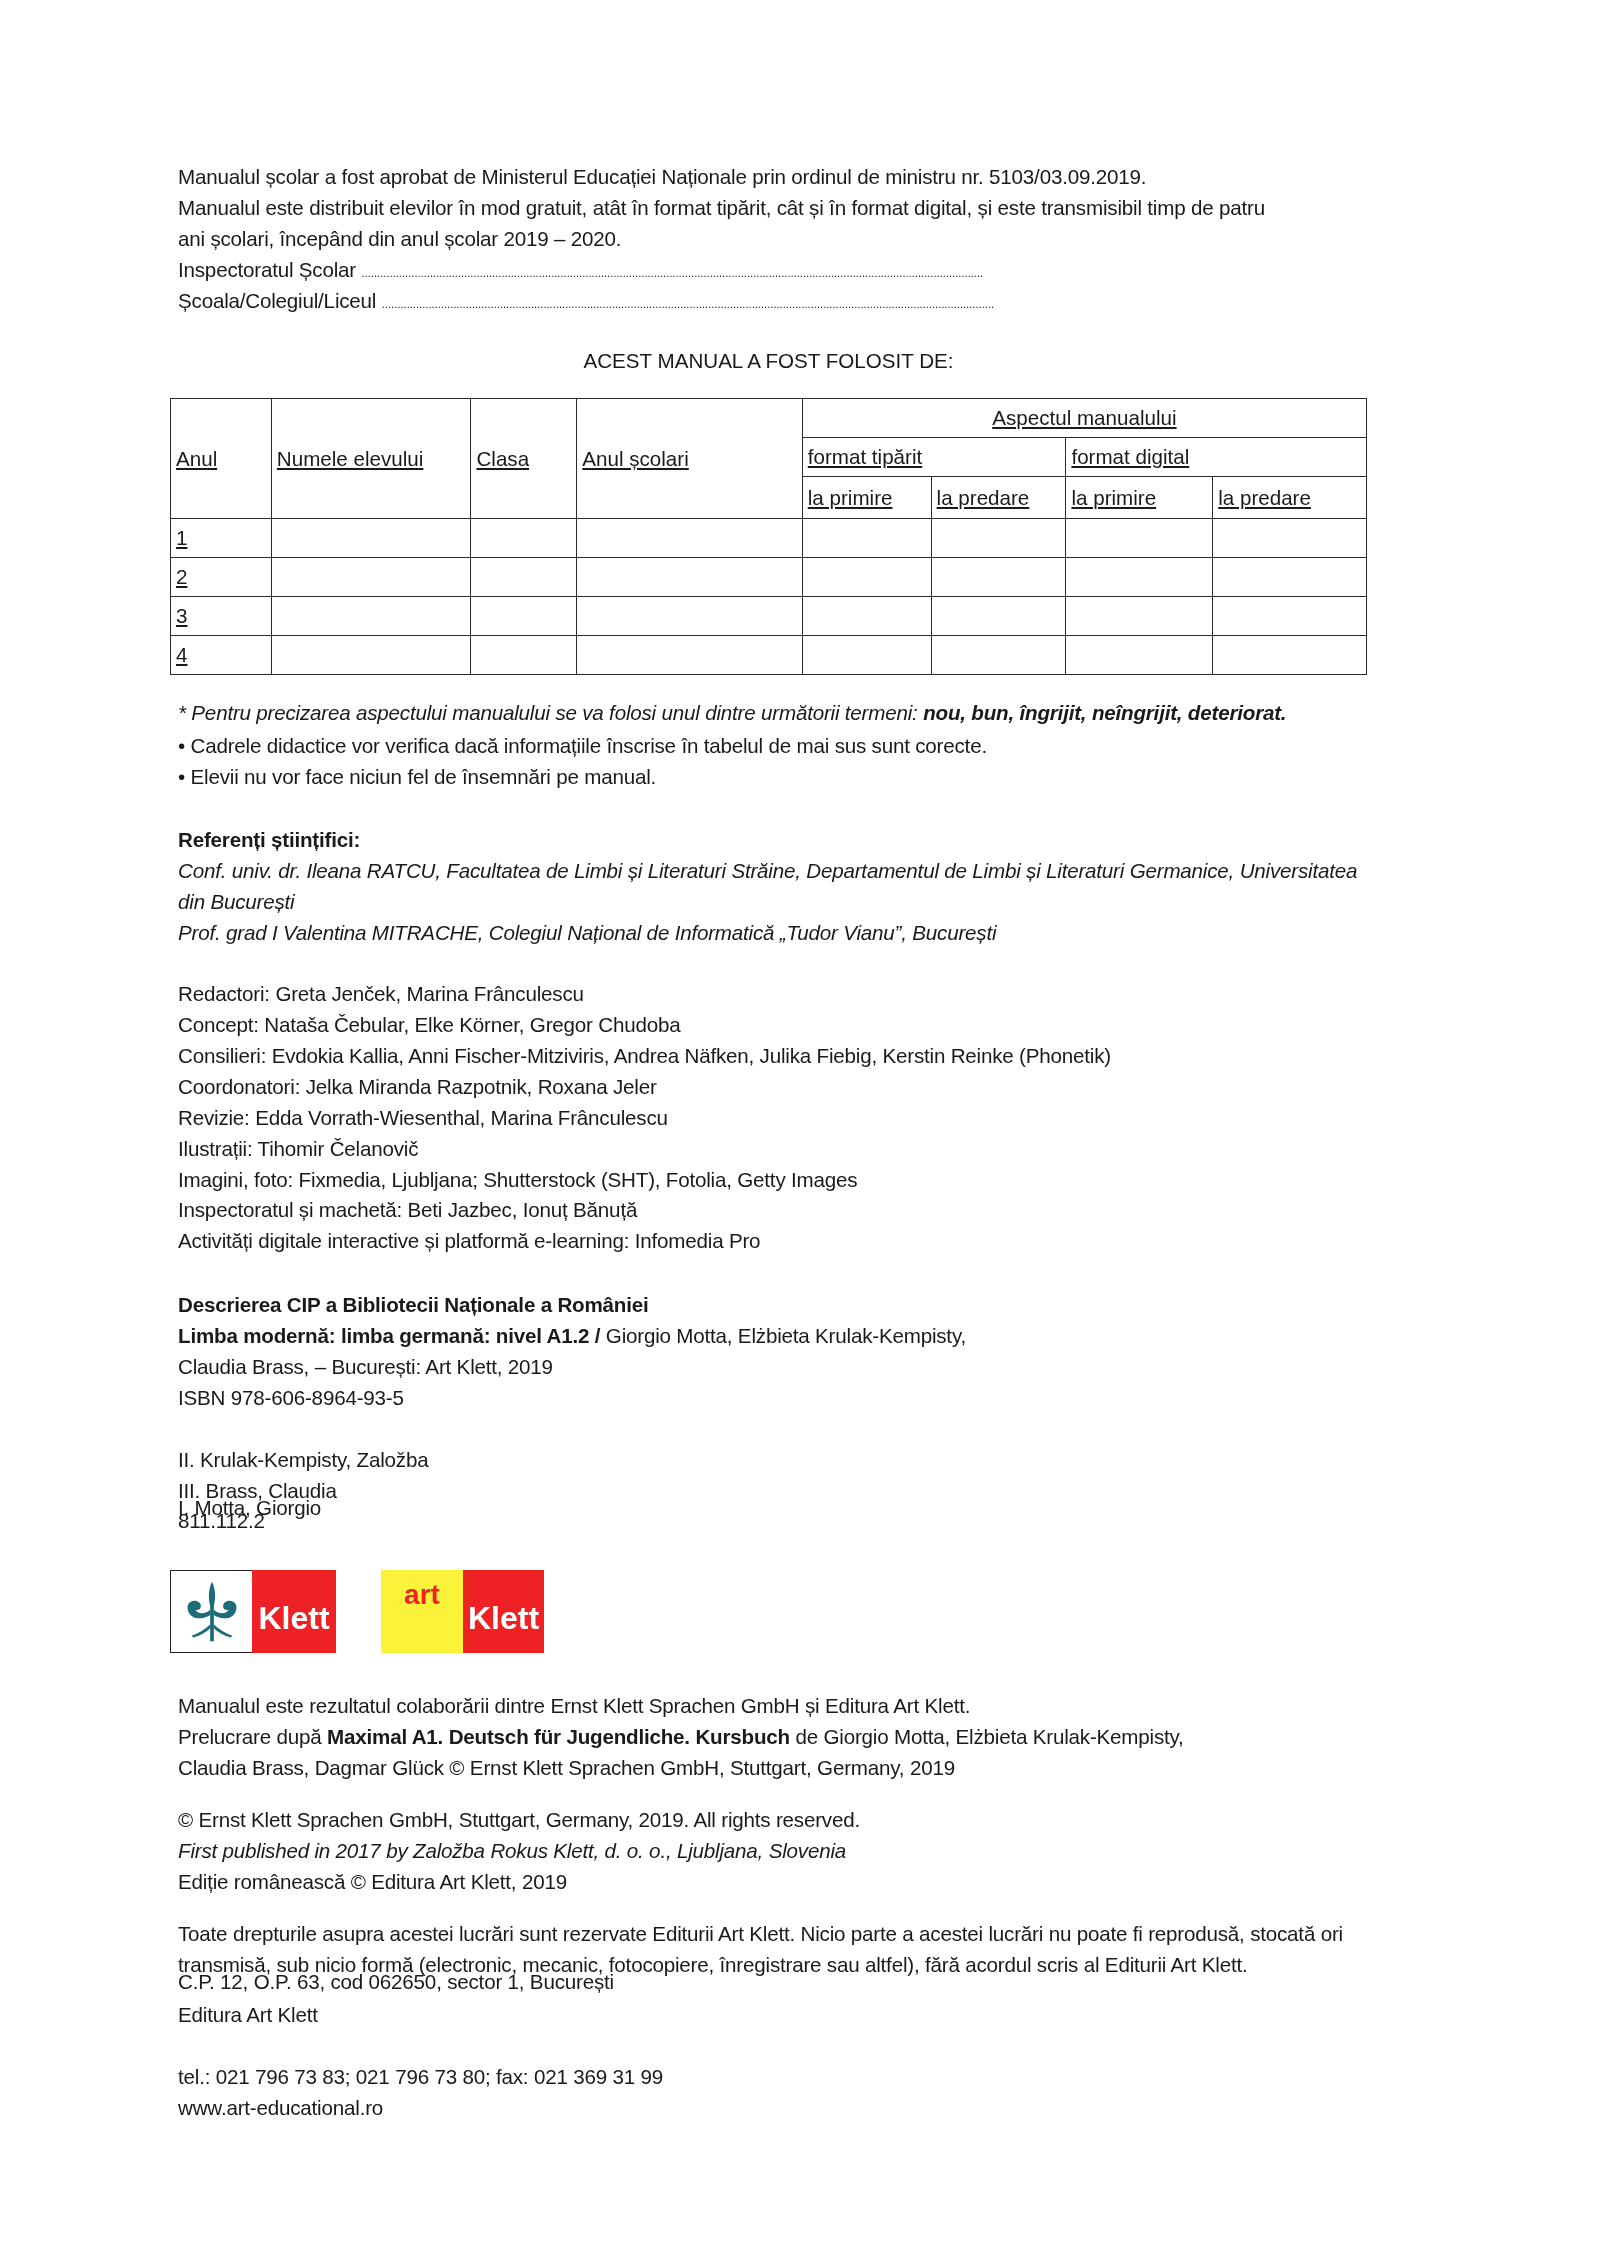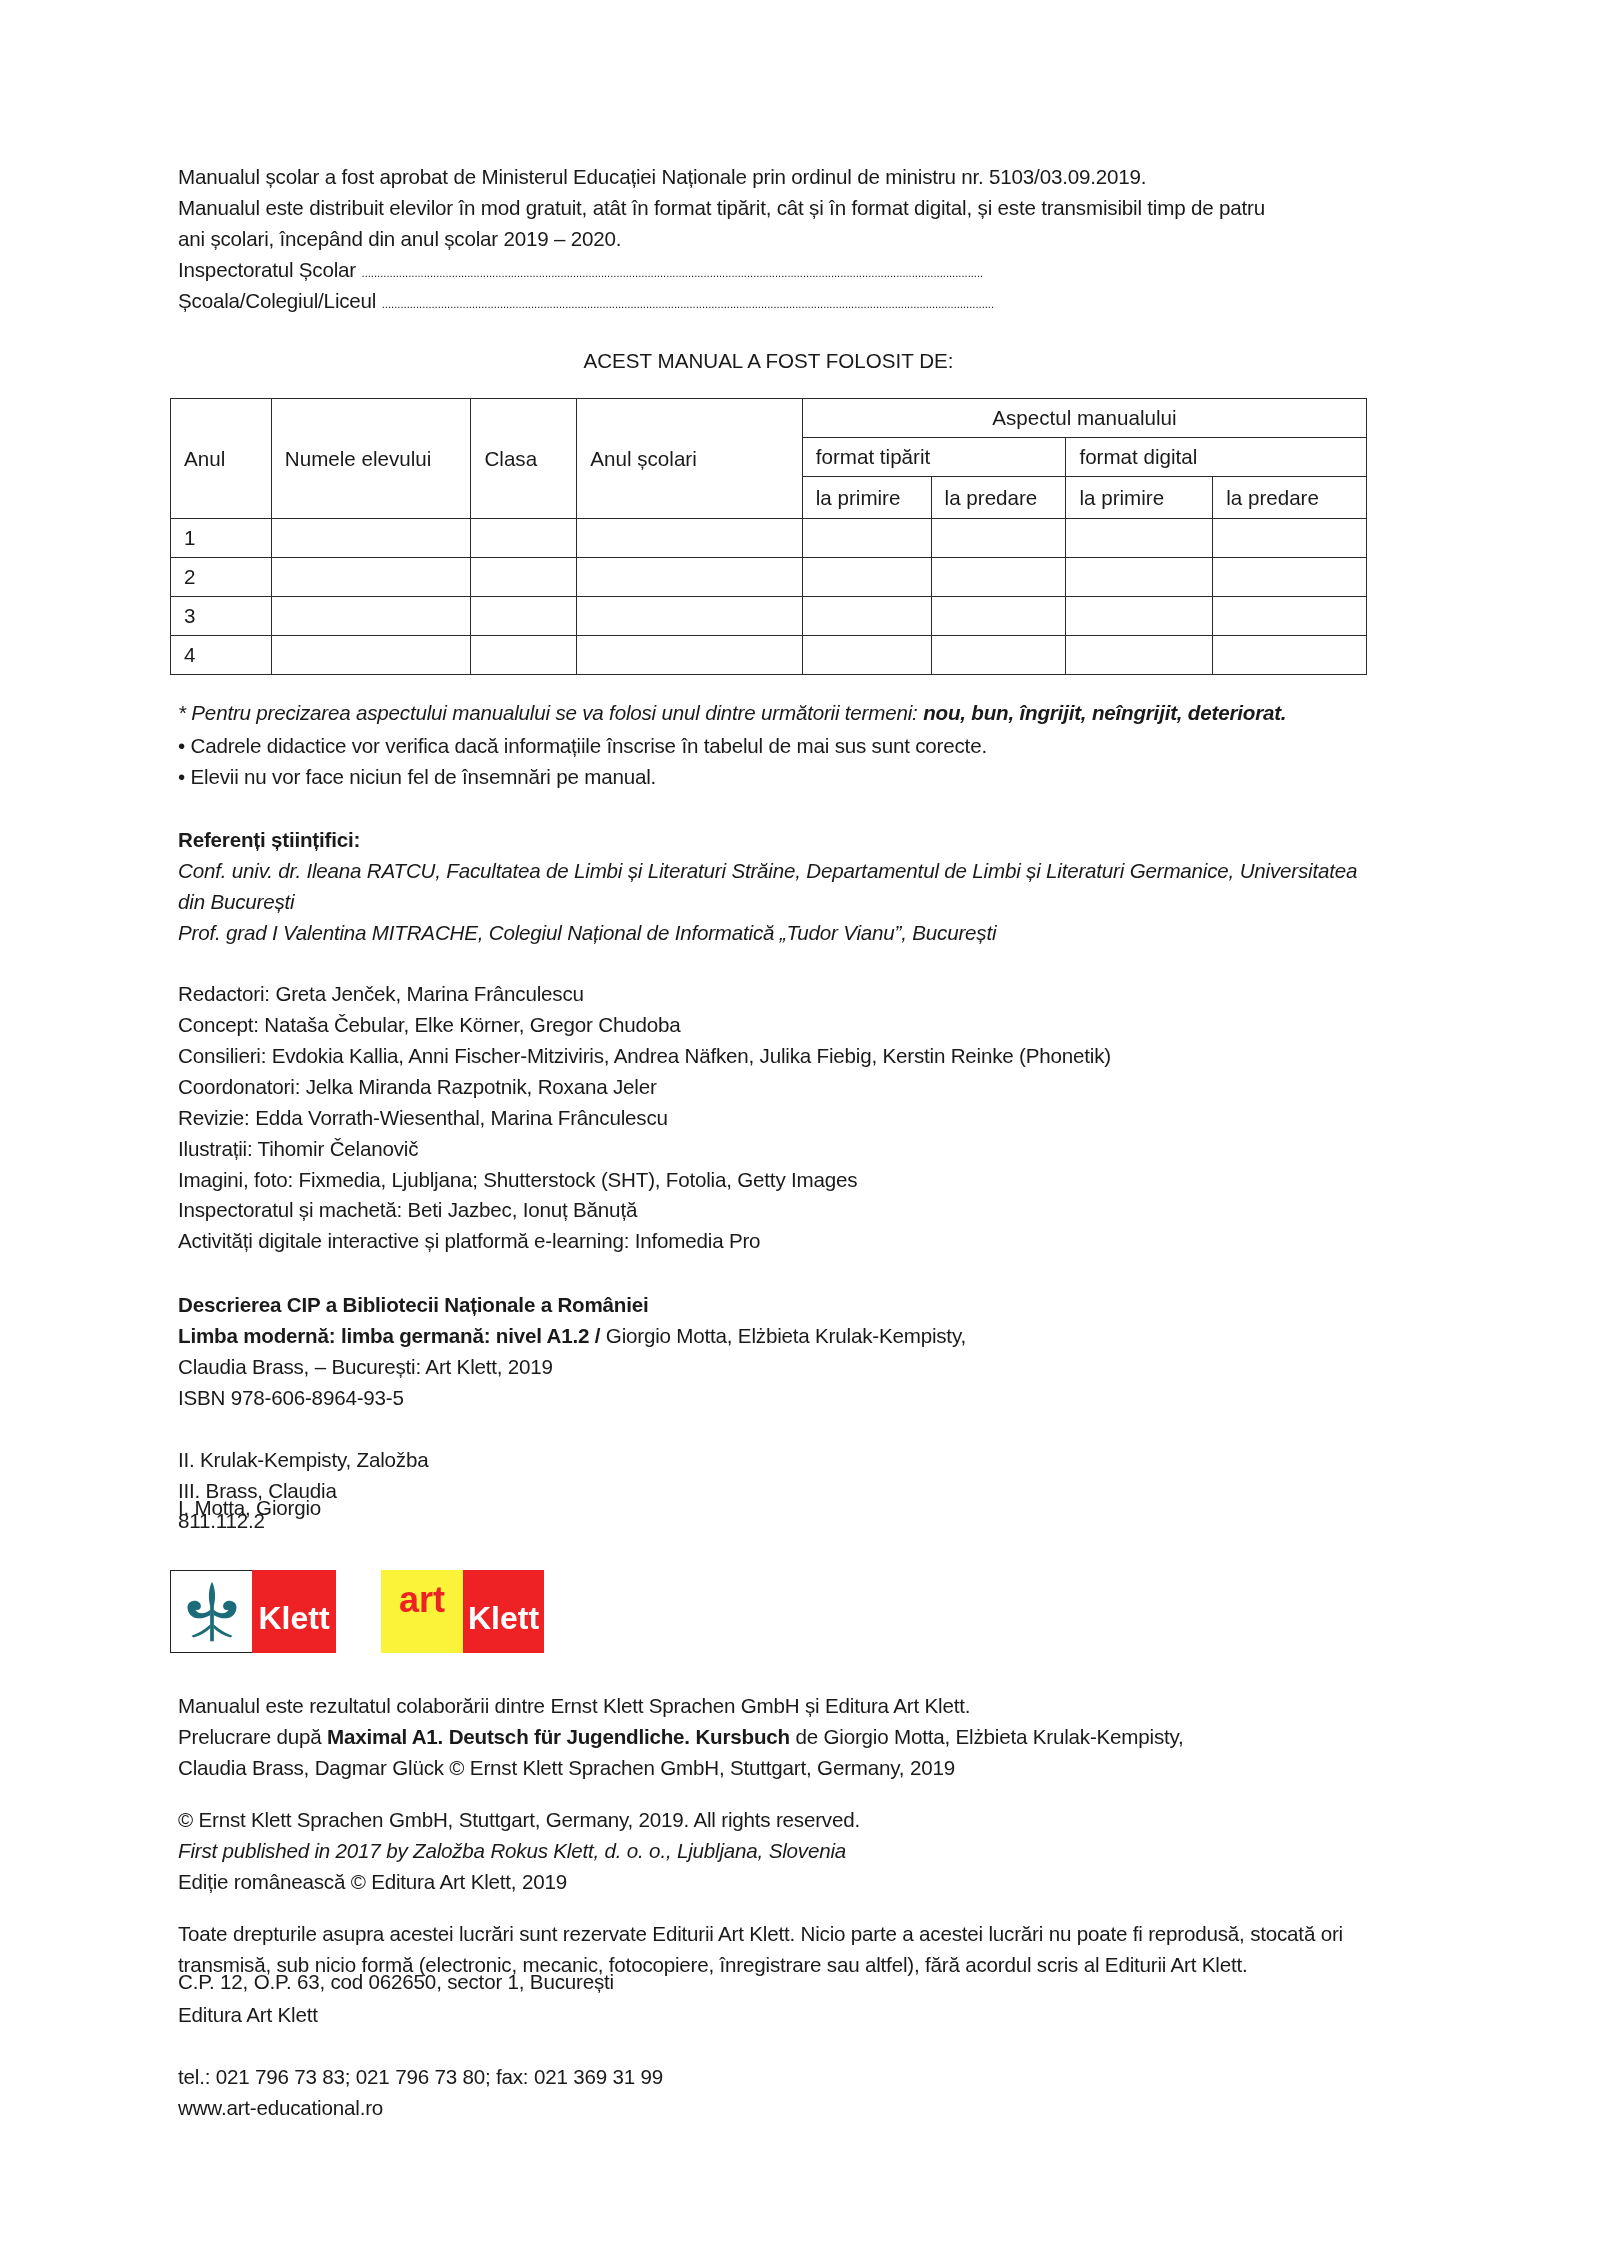--- a/index.html
+++ b/index.html
@@ -17,29 +17,29 @@
   .dots { letter-spacing: 0; }
   .title {
     position: absolute; left: 0; width: 1537px; top: 347px; text-align: center;
     font-size: 20.6px; line-height: 28px;
   }
   table.usage {
     position: absolute; left: 170px; top: 398px; width: 1197px;
     border-collapse: collapse; font-size: 20.6px;
   }
   table.usage td {
-    border: 1.9px solid #2b2b2b; padding: 0 13px; height: 37px;
-    vertical-align: middle; text-align: left;
+    border: 1.9px solid #2b2b2b; padding: 0 5px; height: 37px;
+    vertical-align: middle; text-align: left; text-decoration: underline;
   }
   table.usage td.center { text-align: center; }
   .logo { position: absolute; top: 1570px; height: 83px; display: flex; }
   .logo .box { height: 83px; display: flex; align-items: center; justify-content: center; }
   .klett-white { width: 82px; background: #fff; border: 1.9px solid #222; border-right: none; box-sizing: border-box; }
   .klett-red { width: 84px; background: #ee2124; color: #fff; font-size: 32px; font-weight: bold; padding-top: 13px; box-sizing: border-box; }
-  .art-yellow { width: 82px; background: #faf33a; color: #ee2124; font-size: 36px; font-weight: bold; align-items: flex-start !important; padding-top: 9.4px; box-sizing: border-box; }
+  .art-yellow { width: 82px; background: #faf33a; color: #ee2124; font-size: 28px; font-weight: bold; align-items: flex-start !important; padding-top: 9.4px; box-sizing: border-box; }
   .art-red { width: 81px; background: #ee2124; color: #fff; font-size: 32px; font-weight: bold; padding-top: 13px; box-sizing: border-box; }
 </style>
 </head>
 <body>
 
 <div class="line" style="top:163px">Manualul școlar a fost aprobat de Ministerul Educației Naționale prin ordinul de ministru nr. 5103/03.09.2019.</div>
 <div class="line" style="top:194px">Manualul este distribuit elevilor în mod gratuit, atât în format tipărit, cât și în format digital, și este transmisibil timp de patru</div>
 <div class="line" style="top:225px">ani școlari, începând din anul școlar 2019 – 2020.</div>
 <div class="line" style="top:256px">
   <span>Inspectoratul Școlar</span>

